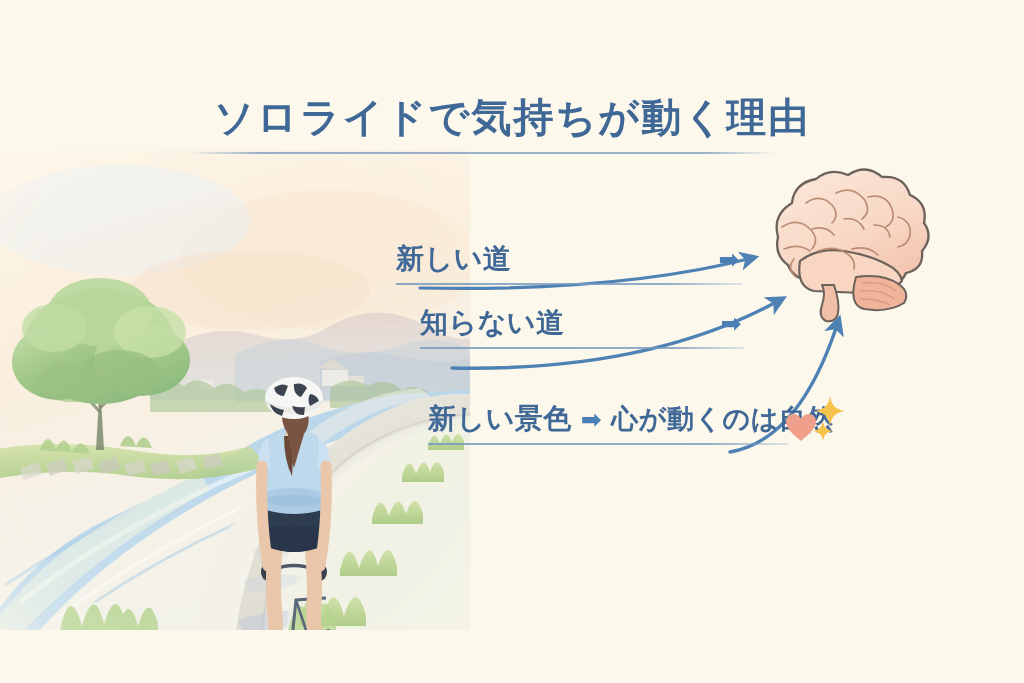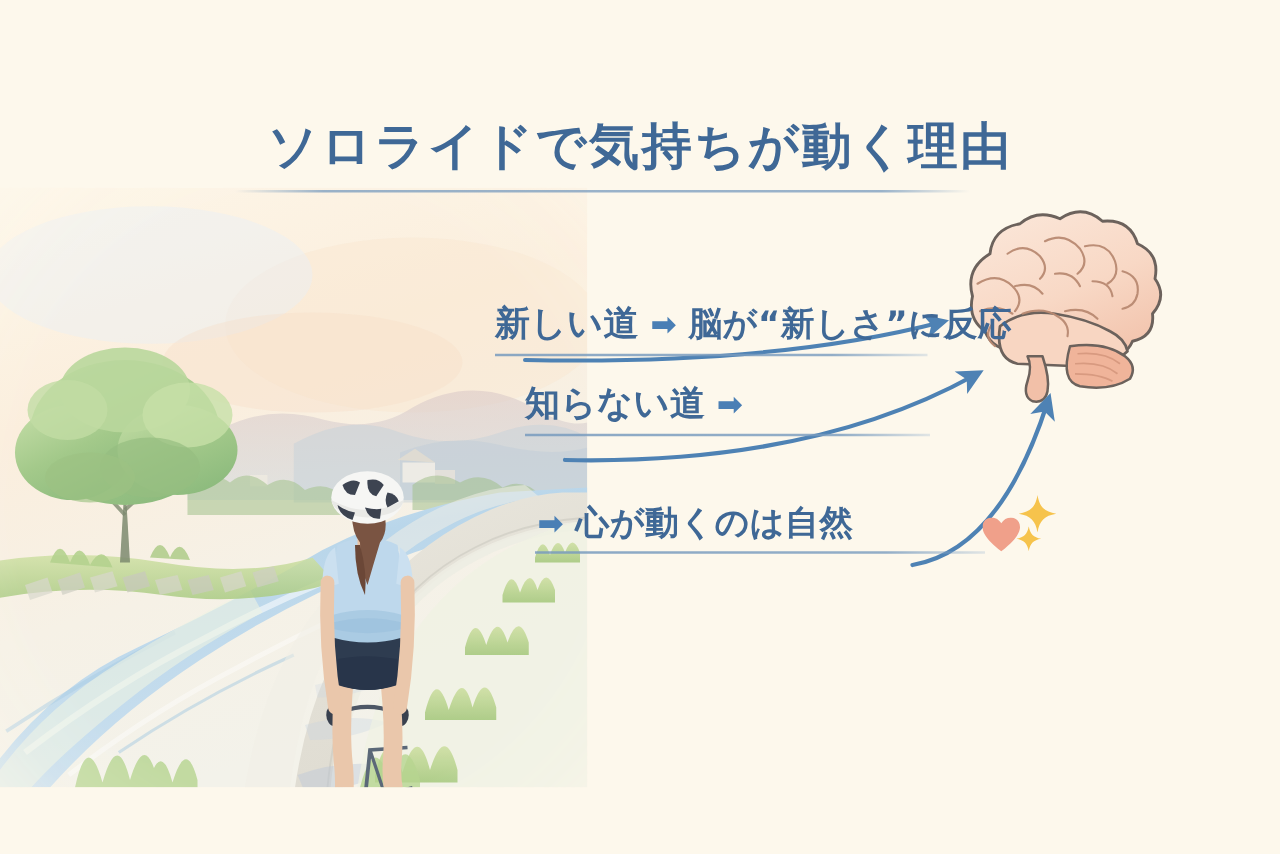--- a/index.html
+++ b/index.html
@@ -35,21 +35,21 @@
   #brain{position:absolute;left:748px;top:165px;width:200px;height:160px;}
   #brain svg{display:block;width:100%;height:100%;}
 
   
   #arrows{position:absolute;left:0;top:0;width:1024px;height:683px;pointer-events:none;}
 
   
   .row{position:absolute;white-space:nowrap;}
   .row .line{
     font-size:27px;font-weight:600;color:#3f6896;letter-spacing:.5px;
-    display:flex;align-items:center;gap:7px;
+    display:flex;align-items:center;gap:7px;justify-content:space-between;
   }
   .row .seg-a{font-size:28px;}
   .row .arrow-glyph{color:#4a7fb5;font-size:25px;line-height:1;padding:0 2px;}
   .row .seg-b{font-size:27px;}
   .row .rule{
     height:2px;margin-top:5px;
     background:linear-gradient(to right,rgba(120,155,190,.85) 0%,rgba(120,155,190,.8) 78%,rgba(140,172,205,.25) 100%);
   }
   #row-1{left:396px;top:240px;}
   #row-1 .rule{width:346px;}
@@ -303,35 +303,35 @@
 
   <div id="title-block">
     <div id="page-title">ソロライドで気持ちが動く理由</div>
     <div id="title-rule"></div>
   </div>
 
   <div class="row" id="row-1">
     <div class="line">
       <span class="seg-a">新しい道</span>
       <span class="arrow-glyph">➡</span>
-      <span class="seg-b">脳が“新しさ”に反応</span>
     </div>
     <div class="rule"></div>
   </div>
 
   <div class="row" id="row-2">
     <div class="line">
       <span class="seg-a">知らない道</span>
       <span class="arrow-glyph">➡</span>
     </div>
     <div class="rule"></div>
   </div>
 
   <div class="row" id="row-3">
     <div class="line">
+      <span class="seg-a">新しい景色</span>
       <span class="arrow-glyph">➡</span>
       <span class="seg-b">心が動くのは自然</span>
     </div>
     <div class="rule"></div>
   </div>
 
   <div class="deco" id="heart">
     <svg viewBox="0 0 30 28" xmlns="http://www.w3.org/2000/svg">
       <path d="M15 27 C2 17 0 11 0 7.6 C0 3 3.4 0 7.4 0 C10.4 0 13.3 1.8 15 4.6 C16.7 1.8 19.6 0 22.6 0 C26.6 0 30 3 30 7.6 C30 11 28 17 15 27 Z" fill="#f0a08a"></path>
     </svg>

